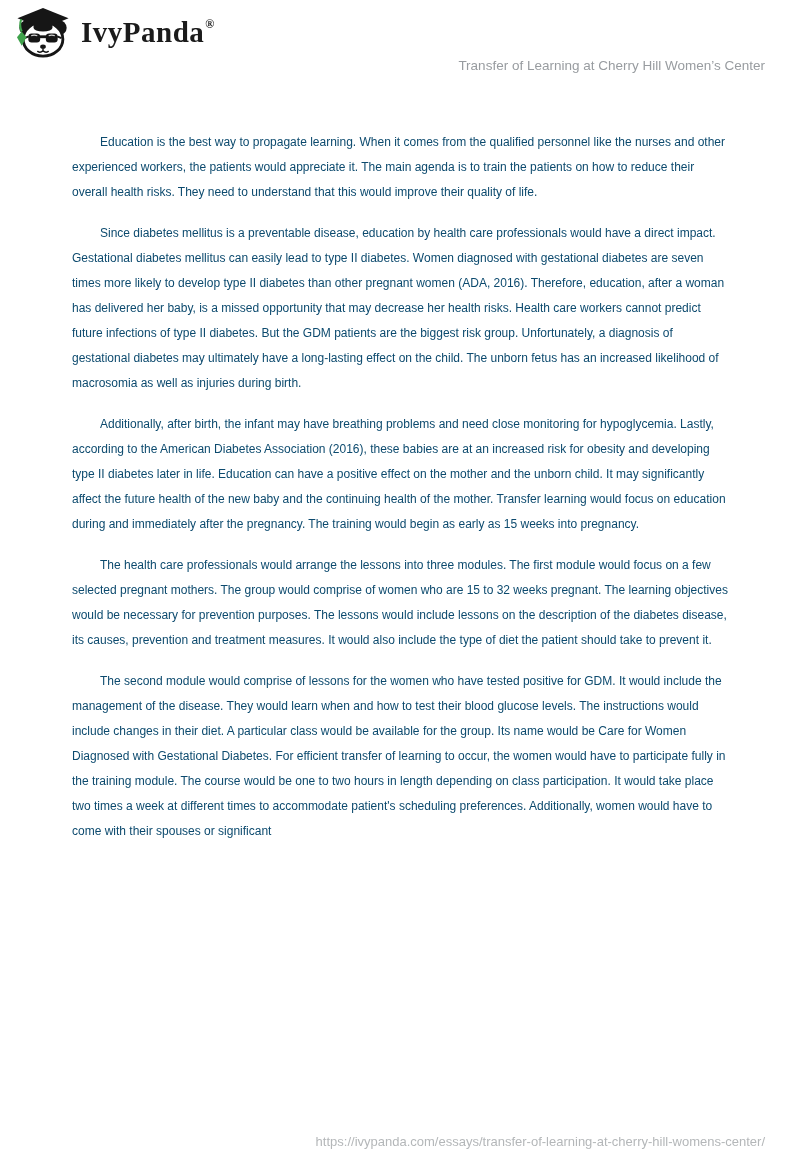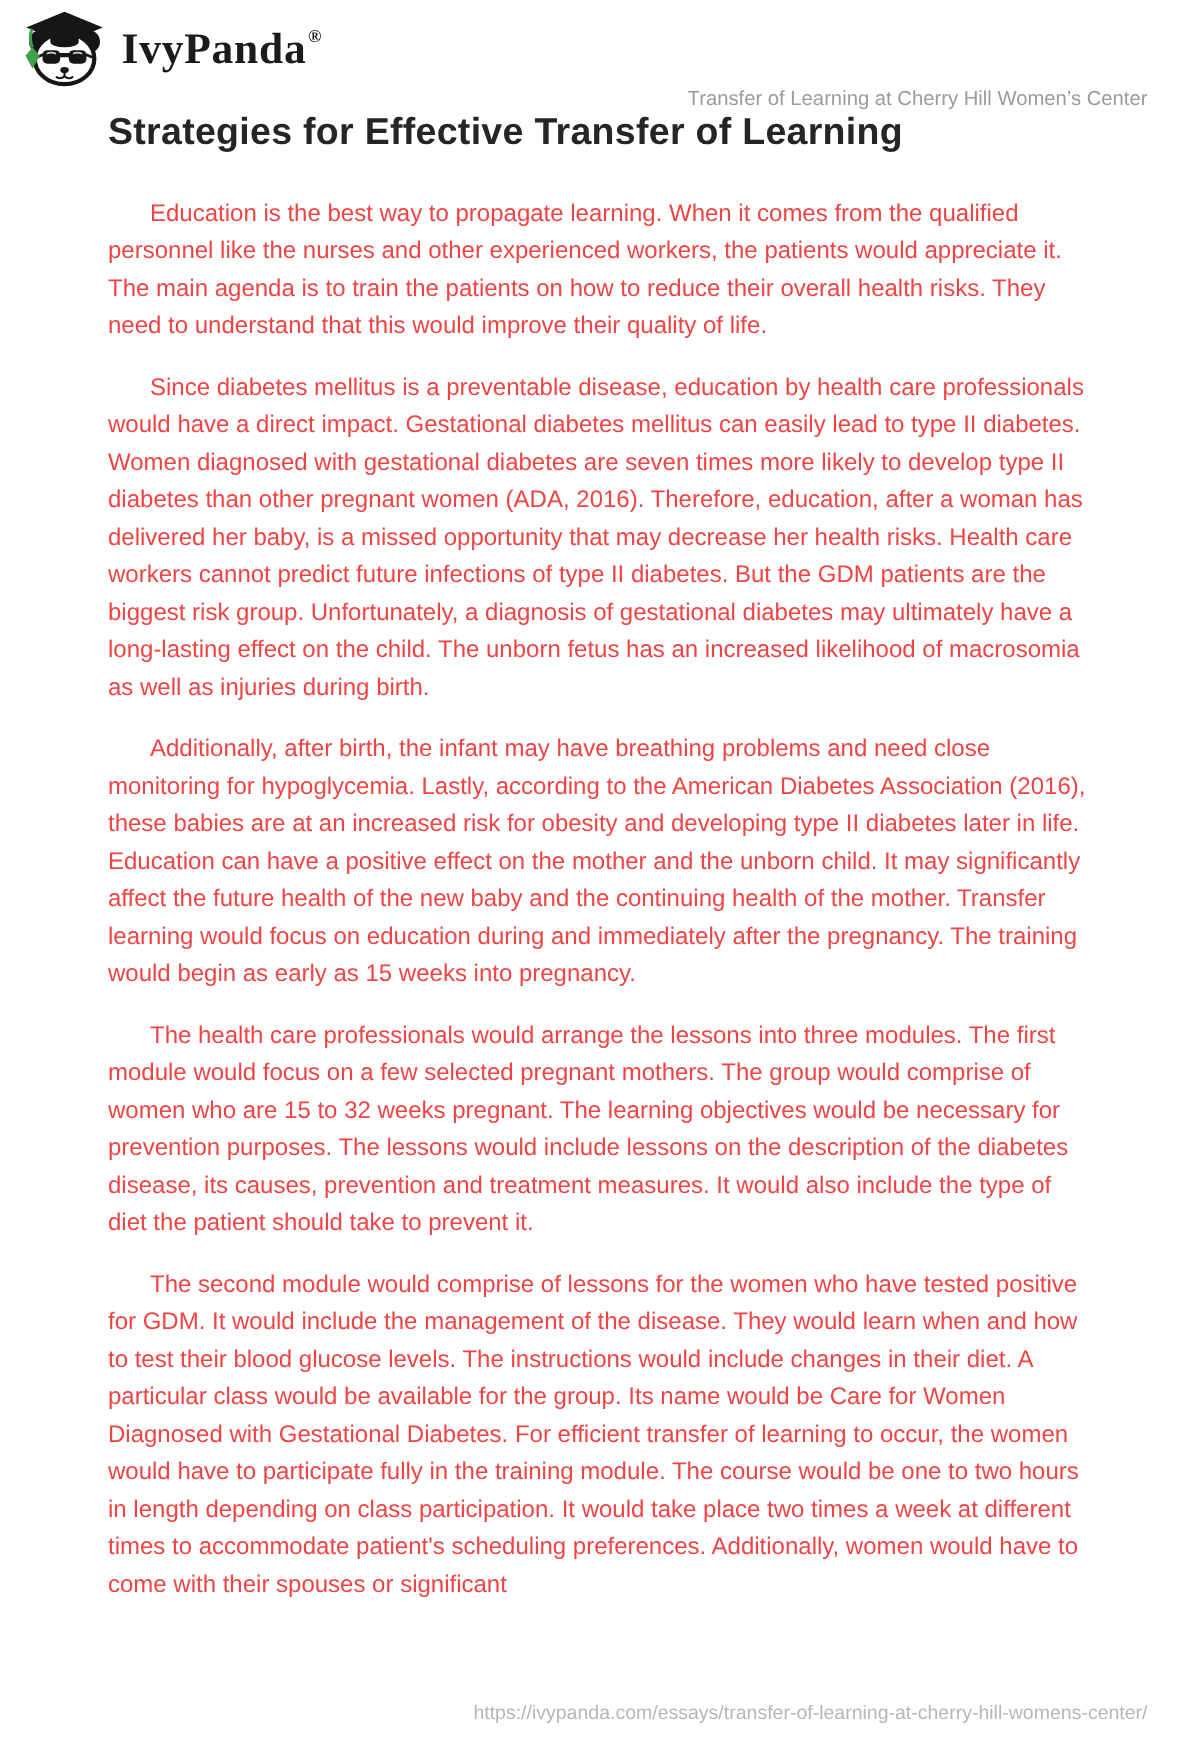--- a/index.html
+++ b/index.html
@@ -76,23 +76,23 @@
     letter-spacing: 0.2px;
   }
   .content {
     position: absolute;
     top: 130px;
     left: 72px;
     width: 656px;
   }
   .content p {
     margin: 0 0 16px 0;
-    font-size: 16px;
+    font-size: 12px;
     line-height: 25px;
-    color: #ef4444;
+    color: #0c4a6e;
     text-indent: 28px;
     text-align: left;
   }
 
   
   .footer-url {
     position: absolute;
     right: 35px;
     bottom: 11px;
     font-size: 13px;
@@ -133,21 +133,20 @@
 
         <path d="M7 14 q-2.5 7 0.5 13" stroke="#3fa24b" stroke-width="2.2" fill="none"></path>
         <path d="M7.5 27 l-5 6 5 9 5 -9 z" fill="#3fa24b"></path>
       </svg>
       <span class="brand"><span>IvyPanda</span><sup>®</sup></span>
     </div>
 
     <div class="doc-title">Transfer of Learning at Cherry Hill Women’s Center</div>
   </div>
 
-  <h1 class="article-heading">Strategies for Effective Transfer of Learning</h1>
 
   <div class="content">
     <p>Education is the best way to propagate learning. When it comes from the qualified personnel like the nurses and other experienced workers, the patients would appreciate it. The main agenda is to train the patients on how to reduce their overall health risks. They need to understand that this would improve their quality of life.</p>
     <p>Since diabetes mellitus is a preventable disease, education by health care professionals would have a direct impact. Gestational diabetes mellitus can easily lead to type II diabetes. Women diagnosed with gestational diabetes are seven times more likely to develop type II diabetes than other pregnant women (ADA, 2016). Therefore, education, after a woman has delivered her baby, is a missed opportunity that may decrease her health risks. Health care workers cannot predict future infections of type II diabetes. But the GDM patients are the biggest risk group. Unfortunately, a diagnosis of gestational diabetes may ultimately have a long-lasting effect on the child. The unborn fetus has an increased likelihood of macrosomia as well as injuries during birth.</p>
     <p>Additionally, after birth, the infant may have breathing problems and need close monitoring for hypoglycemia. Lastly, according to the American Diabetes Association (2016), these babies are at an increased risk for obesity and developing type II diabetes later in life. Education can have a positive effect on the mother and the unborn child. It may significantly affect the future health of the new baby and the continuing health of the mother. Transfer learning would focus on education during and immediately after the pregnancy. The training would begin as early as 15 weeks into pregnancy.</p>
     <p>The health care professionals would arrange the lessons into three modules. The first module would focus on a few selected pregnant mothers. The group would comprise of women who are 15 to 32 weeks pregnant. The learning objectives would be necessary for prevention purposes. The lessons would include lessons on the description of the diabetes disease, its causes, prevention and treatment measures. It would also include the type of diet the patient should take to prevent it.</p>
     <p>The second module would comprise of lessons for the women who have tested positive for GDM. It would include the management of the disease. They would learn when and how to test their blood glucose levels. The instructions would include changes in their diet. A particular class would be available for the group. Its name would be Care for Women Diagnosed with Gestational Diabetes. For efficient transfer of learning to occur, the women would have to participate fully in the training module. The course would be one to two hours in length depending on class participation. It would take place two times a week at different times to accommodate patient's scheduling preferences. Additionally, women would have to come with their spouses or significant</p>
   </div>
 
   <a class="footer-url" href="#">https://ivypanda.com/essays/transfer-of-learning-at-cherry-hill-womens-center/</a>

